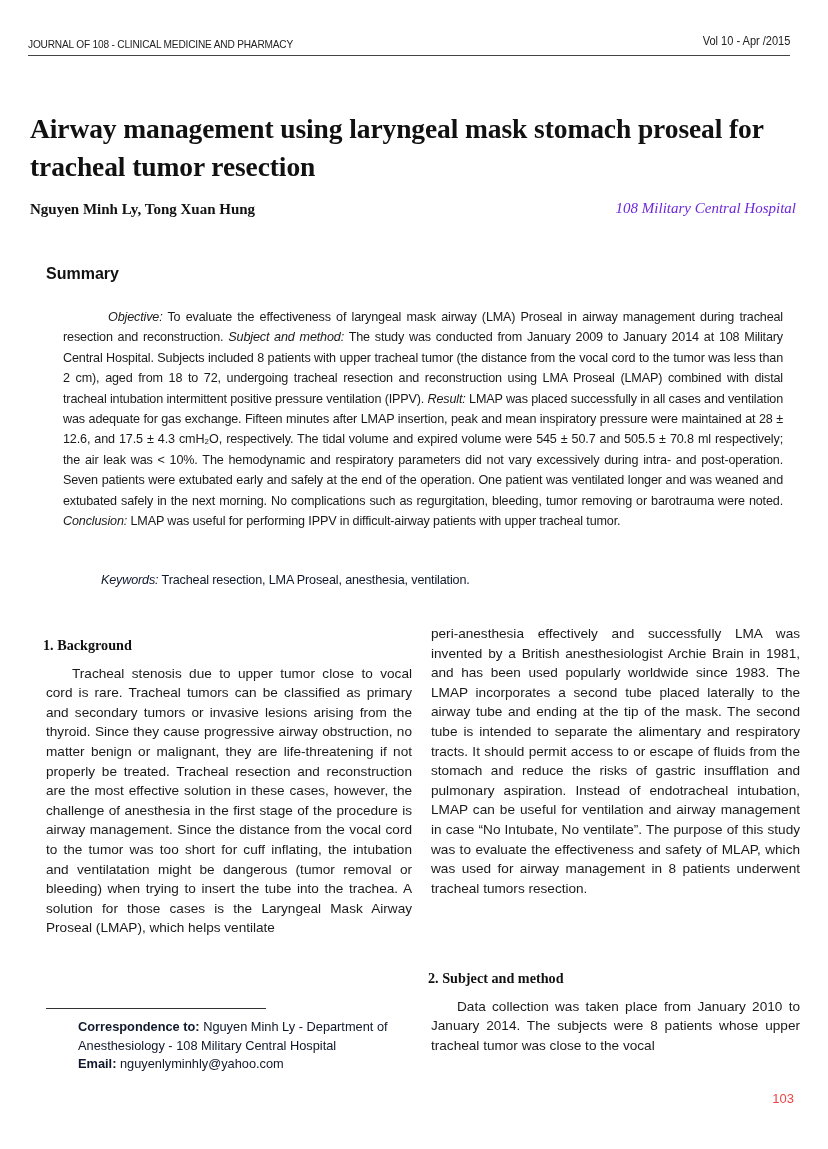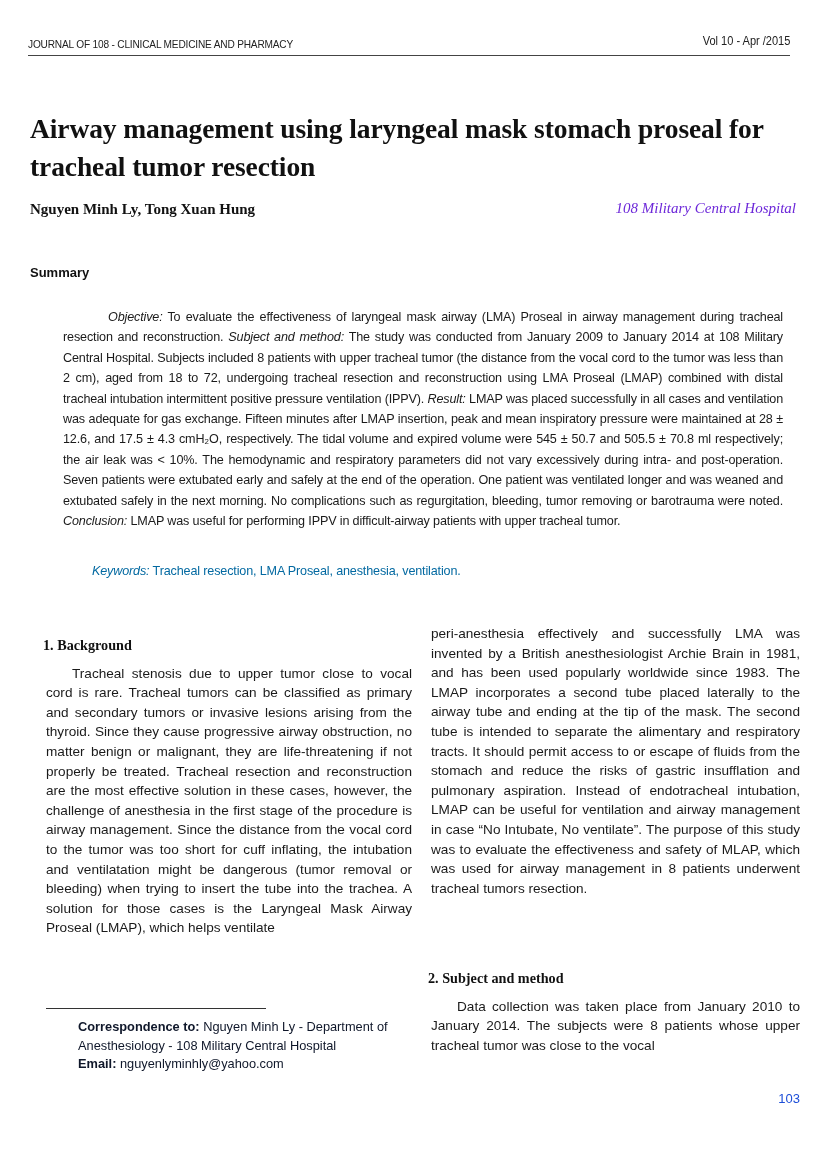--- a/index.html
+++ b/index.html
@@ -8,41 +8,41 @@
   .running-header { position: absolute; top: 34px; left: 28px; width: 762px; height: 24px; }
   .journal-name { position: absolute; left: 0; top: 4px; font-size: 11px; letter-spacing: -0.2px; color: #222; transform: scaleX(0.92); transform-origin: left center; }
   .issue { position: absolute; right: 0; top: 0; font-size: 12px; color: #222; transform: scaleX(0.92); transform-origin: right center; }
   .header-rule { position: absolute; left: 0; right: 0; top: 21px; height: 1px; background: #444; }
 
   .title { position: absolute; left: 30px; top: 110px; width: 770px; margin: 0; font-family: "Liberation Serif", serif; font-weight: bold; font-size: 27.5px; line-height: 38px; color: #111; letter-spacing: -0.1px; }
 
   .authors { position: absolute; left: 30px; top: 201px; font-family: "Liberation Serif", serif; font-weight: bold; font-size: 15px; color: #111; }
   .affiliation { position: absolute; right: 32px; top: 200px; font-family: "Liberation Serif", serif; font-style: italic; font-size: 15px; color: #6d28d9; }
 
-  .summary-heading { position: absolute; left: 30px; top: 265px; margin: 0; font-size: 13px; font-weight: bold; color: #111; }
+  .summary-heading { position: absolute; left: 46px; top: 265px; margin: 0; font-size: 16px; font-weight: bold; color: #111; }
   .summary-body { position: absolute; left: 47px; top: 291px; width: 720px; margin: 16px; font-size: 12.6px; line-height: 20.4px; color: #1a1a1a; text-align: justify; text-indent: 45px; letter-spacing: -0.15px; }
   .summary-body em { font-style: italic; }
-  .keywords { position: absolute; left: 92px; top: 564px; margin: 0; font-size: 12.6px; color: #0369a1; letter-spacing: -0.15px; }
+  .keywords { position: absolute; left: 92px; top: 564px; margin: 9px; font-size: 12.6px; color: #0f172a; letter-spacing: -0.15px; }
   .keywords em { font-style: italic; }
 
   .col { position: absolute; width: 366px; font-size: 13.6px; line-height: 19.6px; color: #1a1a1a; text-align: justify; }
   .col-left { left: 46px; top: 636px; }
   .col-right { left: 431px; top: 624px; width: 369px; }
   .col p { margin: 0; }
   .indent { text-indent: 26px; }
   .section-heading { font-size: 14.2px; font-weight: bold; margin: 0 0 8px -3px; color: #111; font-family: Liberation Serif, serif; }
 
   .footnote-rule { position: absolute; left: 46px; top: 1008px; width: 220px; height: 1px; background: #333; }
   .footnote { position: absolute; left: 46px; top: 1018px; width: 380px; font-size: 12.8px; line-height: 18.5px; color: #0f172a; margin-left: 32px; }
   .footnote b { font-weight: bold; }
 
   .section2 { position: absolute; left: 431px; top: 969px; width: 369px; font-size: 13.6px; line-height: 19.6px; text-align: justify; }
   .section2 p { margin: 0; }
 
-  .page-number { position: absolute; right: 28px; top: 1091px; font-size: 13px; color: #1d4ed8; }
+  .page-number { position: absolute; right: 34px; top: 1091px; font-size: 13px; color: #ef4444; }
 </style>
 </head>
 <body>
 
 <div class="running-header">
   <span class="journal-name">JOURNAL OF 108 - CLINICAL MEDICINE AND PHARMACY</span>
   <span class="issue">Vol 10 - Apr /2015</span>
   <div class="header-rule"></div>
 </div>
 

